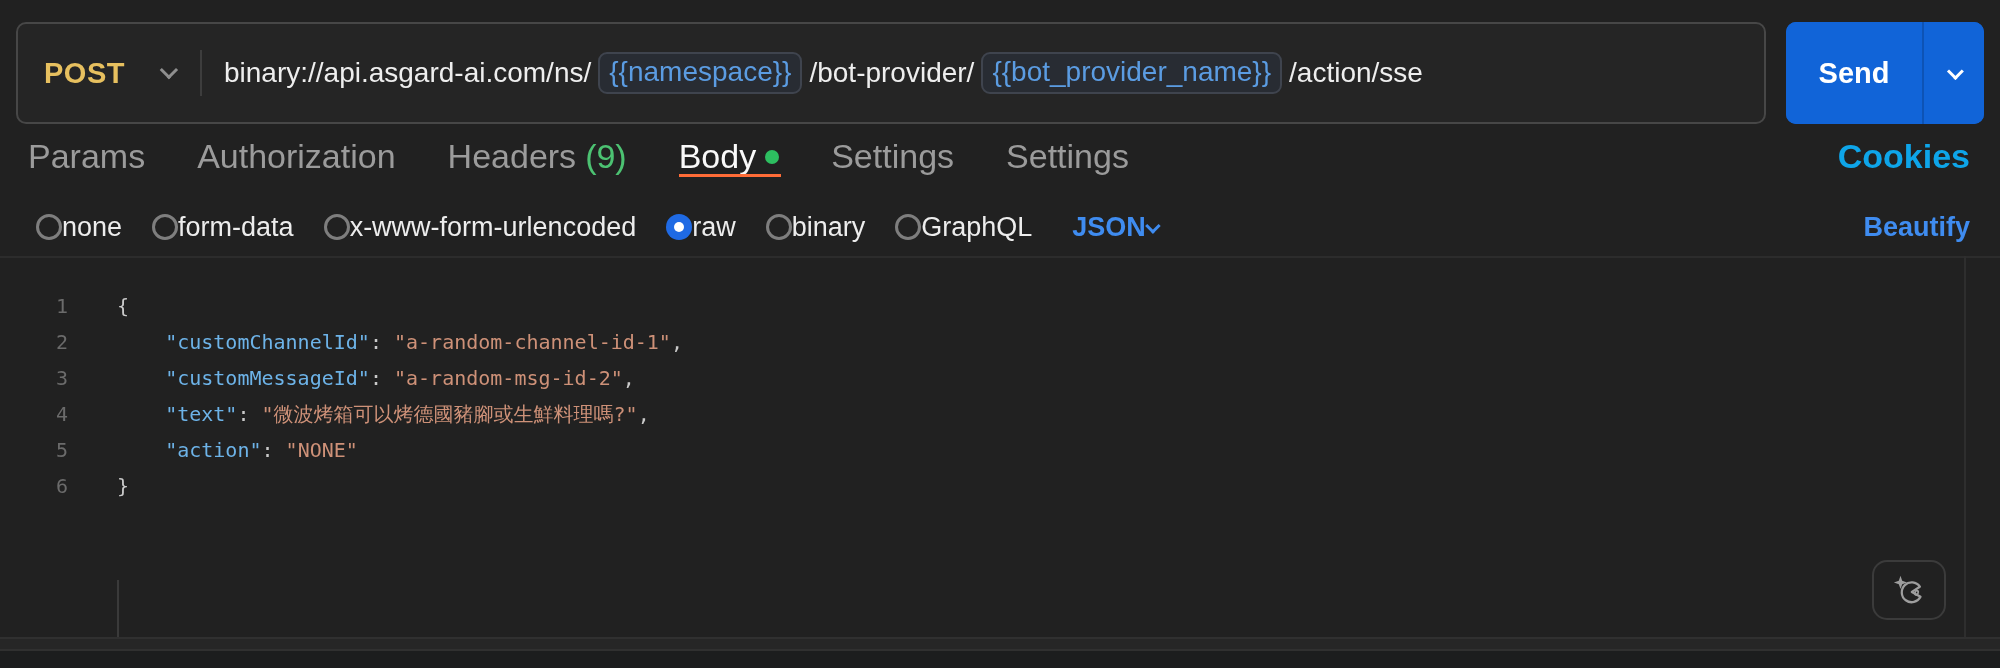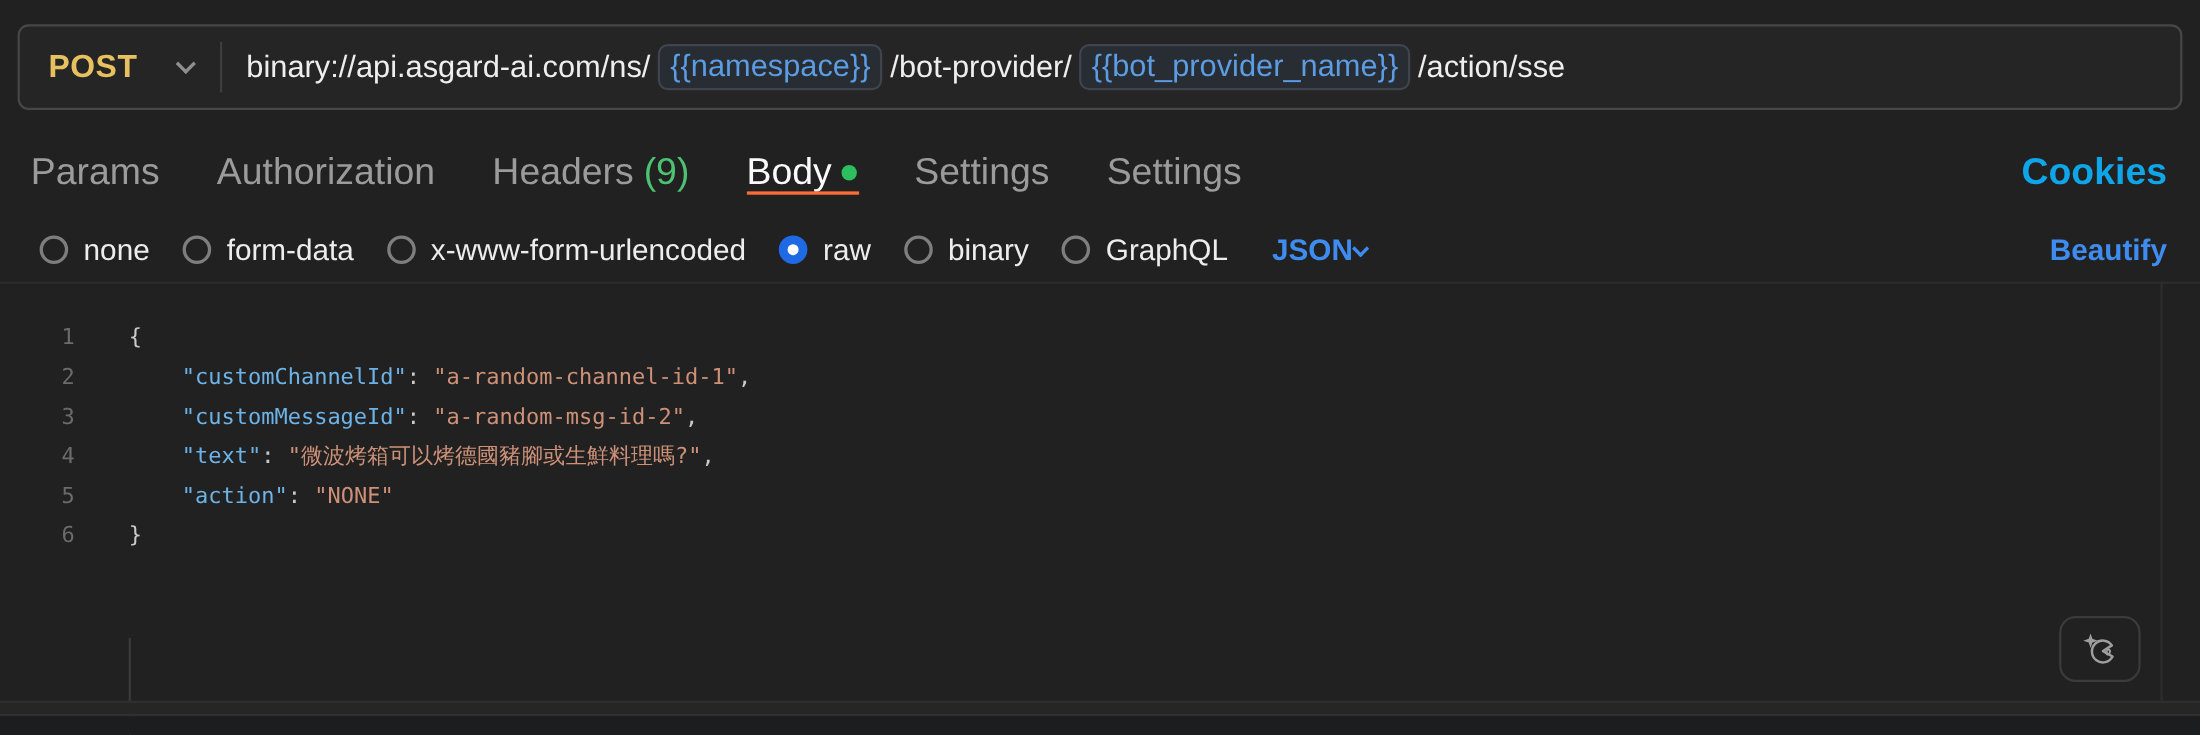--- a/index.html
+++ b/index.html
@@ -5,21 +5,21 @@
   * { margin:0; padding:0; box-sizing:border-box; }
   html,body { width:2000px; height:668px; }
   body {
     position:relative; overflow:hidden;
     background:#212121;
     font-family:"Liberation Sans", sans-serif;
     -webkit-font-smoothing:antialiased;
   }
 
   
-  .topbar { position:absolute; left:16px; top:22px; right:16px; height:78px; display:flex; }
+  .topbar { position:absolute; left:16px; top:22px; right:16px; height:102px; display:flex; }
   .url-input {
     flex:1; display:flex; align-items:center;
     border:2px solid #474747; border-radius:10px; background:#252525;
   }
   .method {
     padding:0 10px 0 26px; color:#e7c05f; font-weight:700; font-size:29px; letter-spacing:.5px;
   }
   .chev { display:inline-block; width:13px; height:13px; border-right:3px solid #8f8f8f;
           border-bottom:3px solid #8f8f8f; transform:rotate(45deg) translateY(-2px); }
   .method-chev { margin:0 26px 4px 26px; }
@@ -44,21 +44,21 @@
   .tab { position:relative; height:40px; line-height:40px; display:flex; align-items:center; gap:9px; cursor:pointer; }
   .tab.active { color:#fafafa; }
   .tab.active::after { content:""; position:absolute; left:0; right:-2px; bottom:-1px; height:3px; background:#ff6c37; }
   .tab-count { color:#4cc272; }
   .dot { width:14px; height:14px; border-radius:50%; background:#2dbe60; margin-top:2px; }
   .cookies { margin-left:auto; color:#0ea5e9; font-weight:600; cursor:pointer; }
 
   
   .radios { position:absolute; left:36px; top:198px; right:30px; height:58px;
             display:flex; align-items:center; gap:30px; font-size:27px; color:#ededed; }
-  .radio-item { display:flex; align-items:center; gap:14px; cursor:pointer;justify-content:center; }
+  .radio-item { display:flex; align-items:center; cursor:pointer;justify-content:center; }
   .rb { width:26px; height:26px; border-radius:50%; border:3px solid #7e7e7e; background:transparent; }
   .rb.selected { border:0; background:#1f6ae4; position:relative; }
   .rb.selected::after { content:""; position:absolute; left:8px; top:8px; width:10px; height:10px;
                         border-radius:50%; background:#ffffff; }
   .lang { margin-left:10px; display:flex; align-items:center; color:#3f8cf0; font-weight:600; cursor:pointer; }
   .lang .chev { border-color:#3f8cf0; width:11px; height:11px; }
   .beautify { margin-left:auto; color:#3f8cf0; font-weight:600; cursor:pointer; }
 
   
   .editor { position:absolute; left:0; top:256px; right:0; height:381px;
@@ -94,20 +94,27 @@
     <span class="chev method-chev"></span>
     <span class="vdiv"></span>
     <div class="url-text">
       <span>binary://api.asgard-ai.com/ns/</span>
       <span class="pill">{{namespace}}</span>
       <span>/bot-provider/</span>
       <span class="pill">{{bot_provider_name}}</span>
       <span>/action/sse</span>
     </div>
   </div>
+  <div class="send-group">
+    <button class="send-main">Send</button>
+    <span class="send-sep"></span>
+    <button class="send-caret">
+      <span class="chev"></span>
+    </button>
+  </div>
 </div>
 
 <div class="tabs">
   <div class="tab">
     <span>Params</span>
   </div>
   <div class="tab">
     <span>Authorization</span>
   </div>
   <div class="tab">

